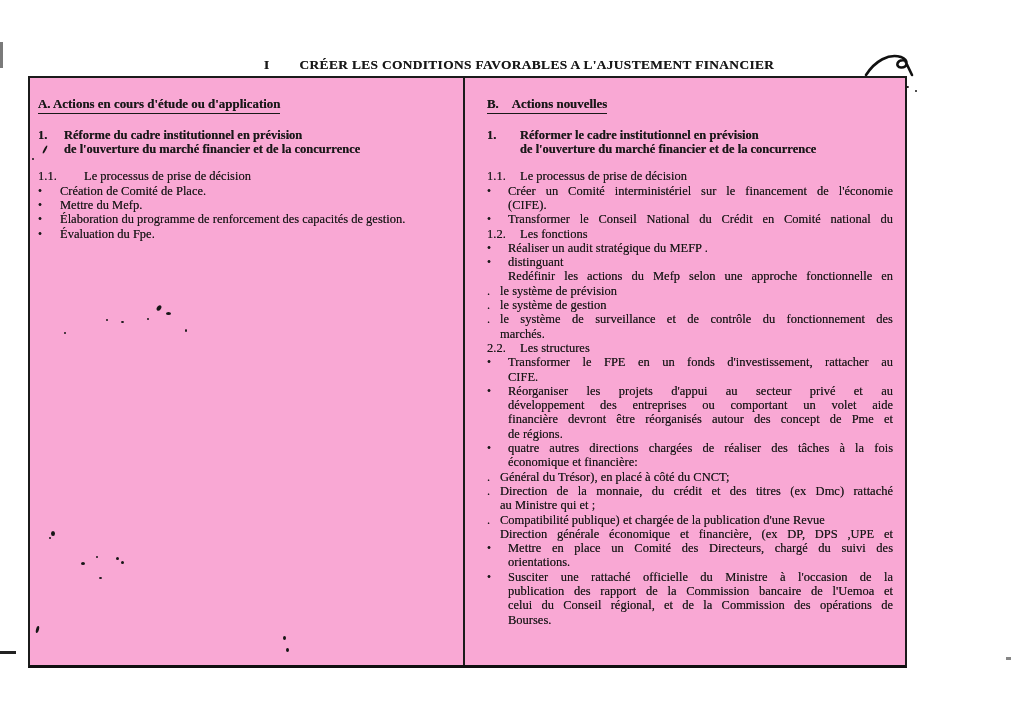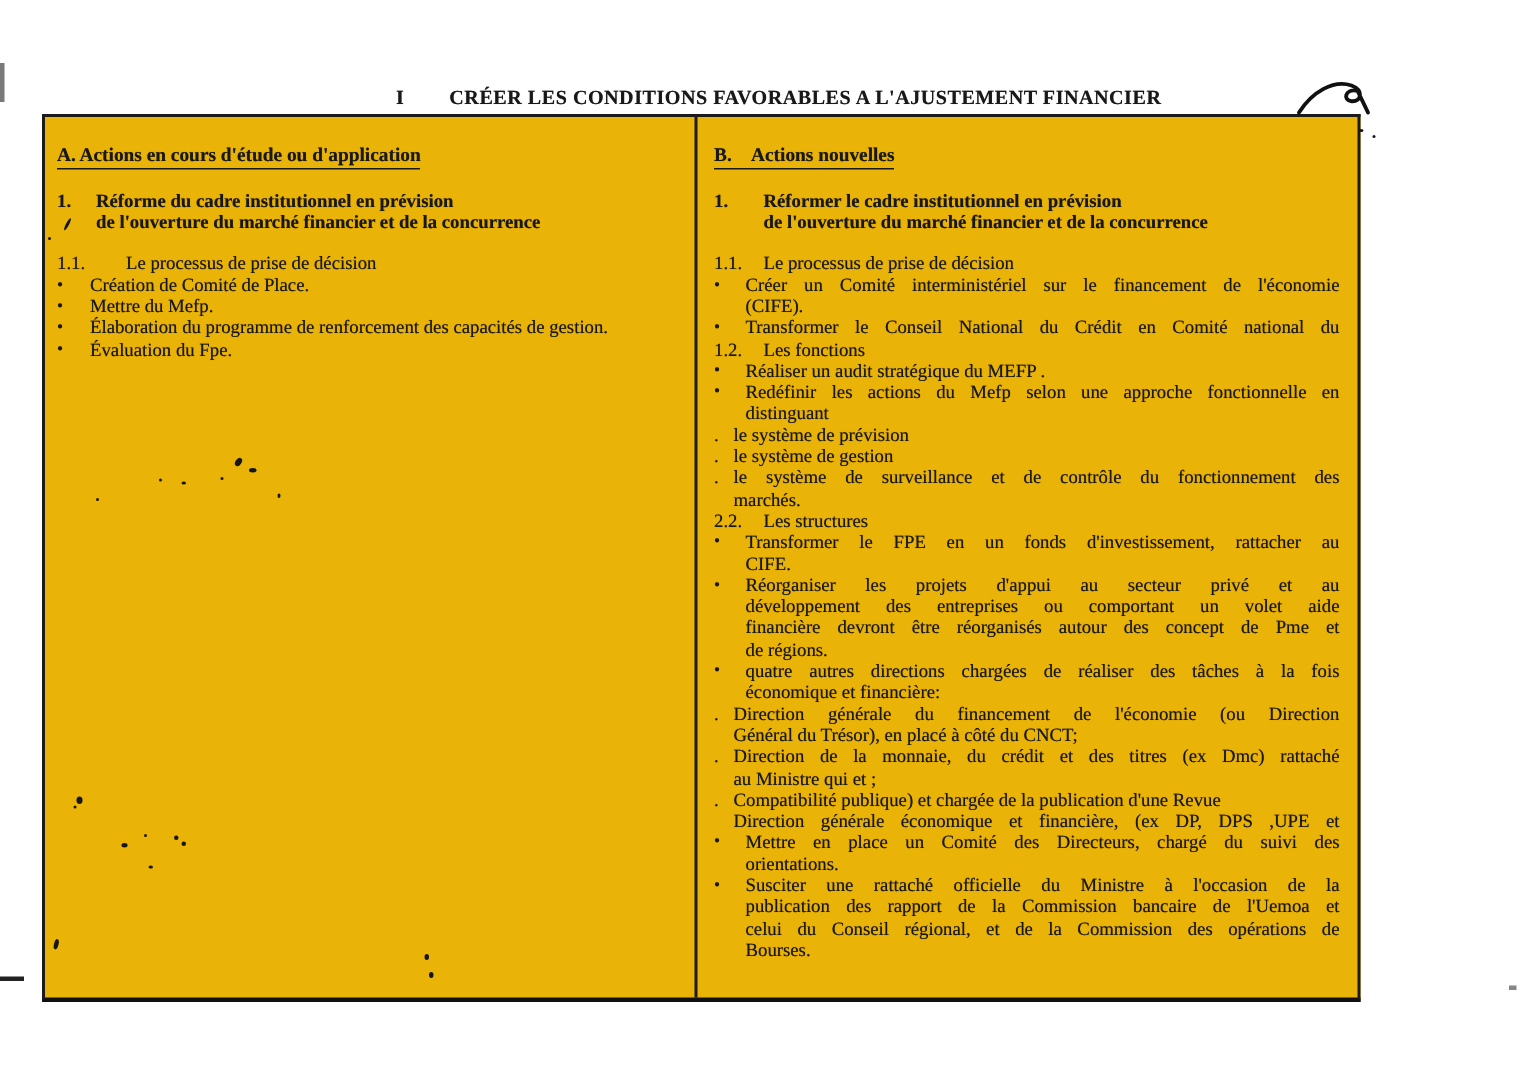--- a/index.html
+++ b/index.html
@@ -9,25 +9,25 @@
     text-shadow: 0 0 0.45px rgba(10,10,10,.6);
   }
   .doc-title {
     position:absolute; top:57px; left:264px; display:flex; gap:30px;
     font-size:13.4px; font-weight:bold; letter-spacing:0.35px; line-height:16px;
     white-space:nowrap;
   }
   .table-frame {
     position:absolute; left:28px; top:76px; width:879px; height:592px;
     border:2px solid #1b1b1b; border-bottom:3px solid #101010;
-    box-sizing:border-box; display:flex; background:#eab308;font-family:Liberation Serif, serif;
+    box-sizing:border-box; display:flex; background:#f9a8d4;font-family:Liberation Serif, serif;
   }
   .col { box-sizing:border-box; padding:16px 8px 0 8px; overflow:hidden; }
   .col-a { width:435px; border-right:2px solid #1b1b1b; }
-  .col-b { flex:1; padding-left:11px; padding-right:12px; }
+  .col-b { flex:1; padding-left:22px; padding-right:12px; }
   .col-header {
     display:inline-block; font-weight:bold; font-size:12.9px; line-height:14.3px;
     border-bottom:1.6px solid #181818; padding-bottom:1.5px; margin-bottom:14px;
     white-space:pre;
   }
   .items { font-size:12.5px; line-height:14.3px; }
   .it { display:flex; }
   .mk { flex:0 0 auto; white-space:nowrap; }
   .body { flex:1 1 auto; min-width:0; }
   .line { white-space:nowrap; }
@@ -138,22 +138,22 @@
           </div>
           <div class="it k-b">
             <span class="mk">•</span>
             <div class="body">
               <div class="line">Réaliser un audit stratégique du MEFP .</div>
             </div>
           </div>
           <div class="it k-b">
             <span class="mk">•</span>
             <div class="body">
+              <div class="line">distinguant</div>
               <div class="line jfull">Redéfinir les actions du Mefp selon une approche fonctionnelle en</div>
-              <div class="line">distinguant</div>
             </div>
           </div>
           <div class="it k-d">
             <span class="mk">.</span>
             <div class="body">
               <div class="line">le système de prévision</div>
             </div>
           </div>
           <div class="it k-d">
             <span class="mk">.</span>
@@ -193,21 +193,20 @@
           <div class="it k-b">
             <span class="mk">•</span>
             <div class="body">
               <div class="line jfull">quatre autres directions chargées de réaliser des tâches à la fois</div>
               <div class="line">économique et financière:</div>
             </div>
           </div>
           <div class="it k-d">
             <span class="mk">.</span>
             <div class="body">
-              <div class="line jfull">Direction générale du financement de l'économie (ou Direction</div>
               <div class="line">Général du Trésor), en placé à côté du CNCT;</div>
             </div>
           </div>
           <div class="it k-d">
             <span class="mk">.</span>
             <div class="body">
               <div class="line jfull">Direction de la monnaie, du crédit et des titres (ex Dmc) rattaché</div>
               <div class="line">au Ministre qui et ;</div>
             </div>
           </div>

